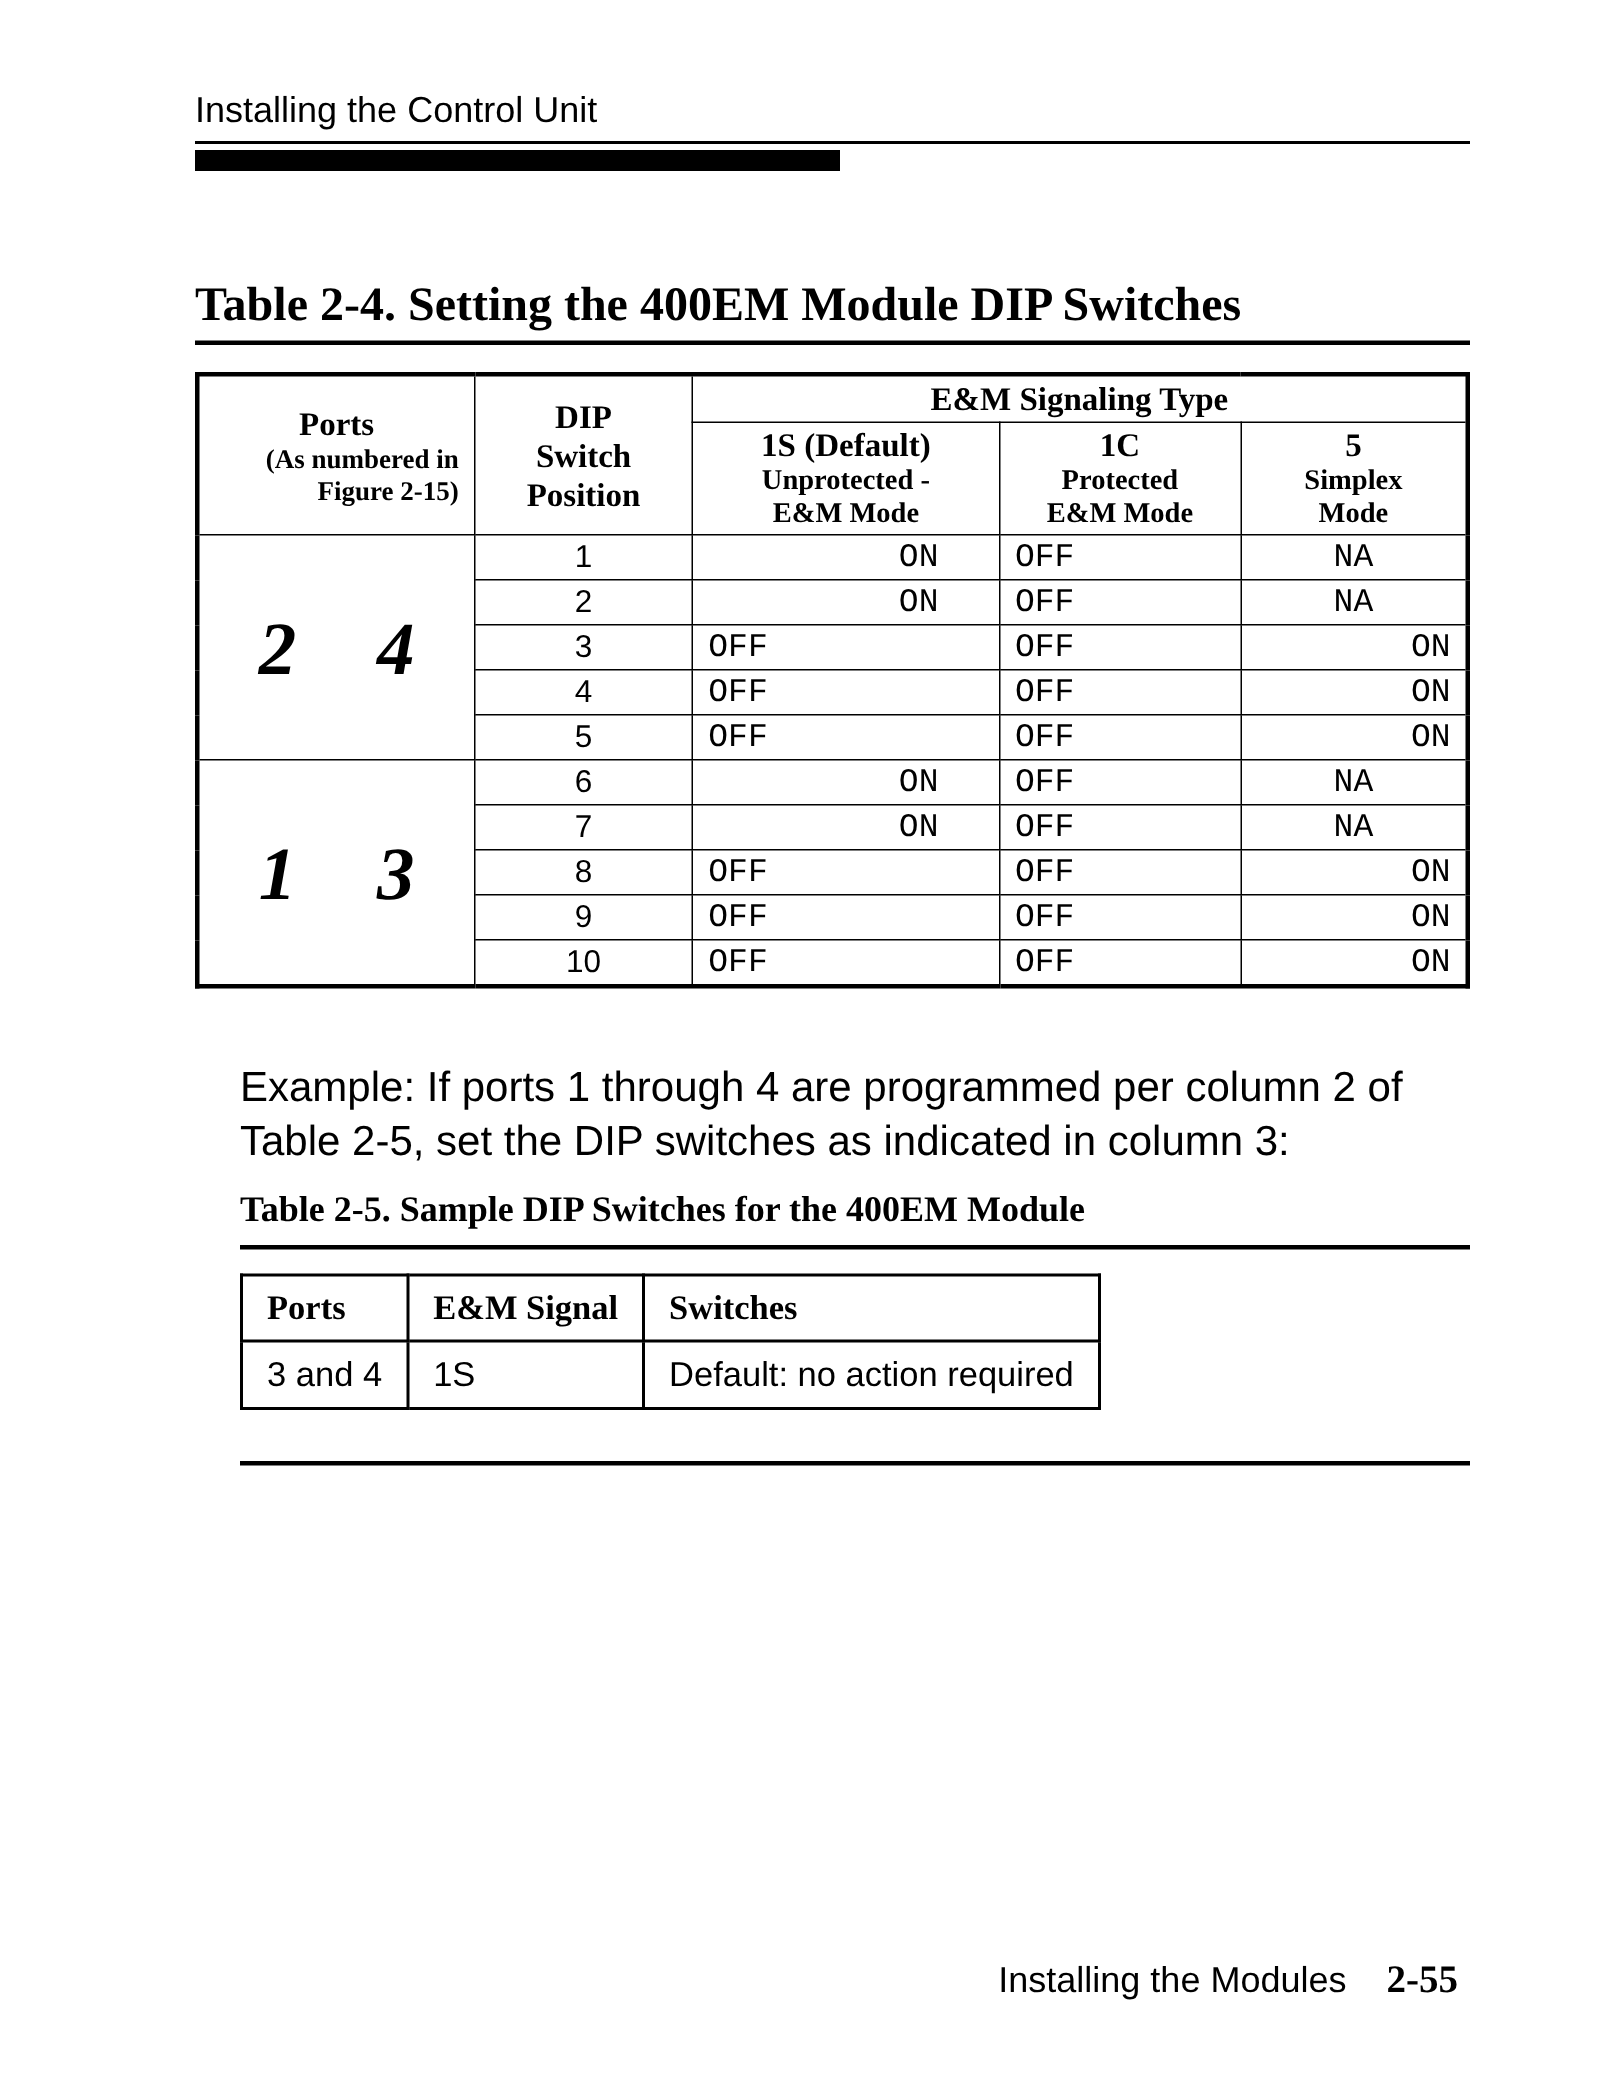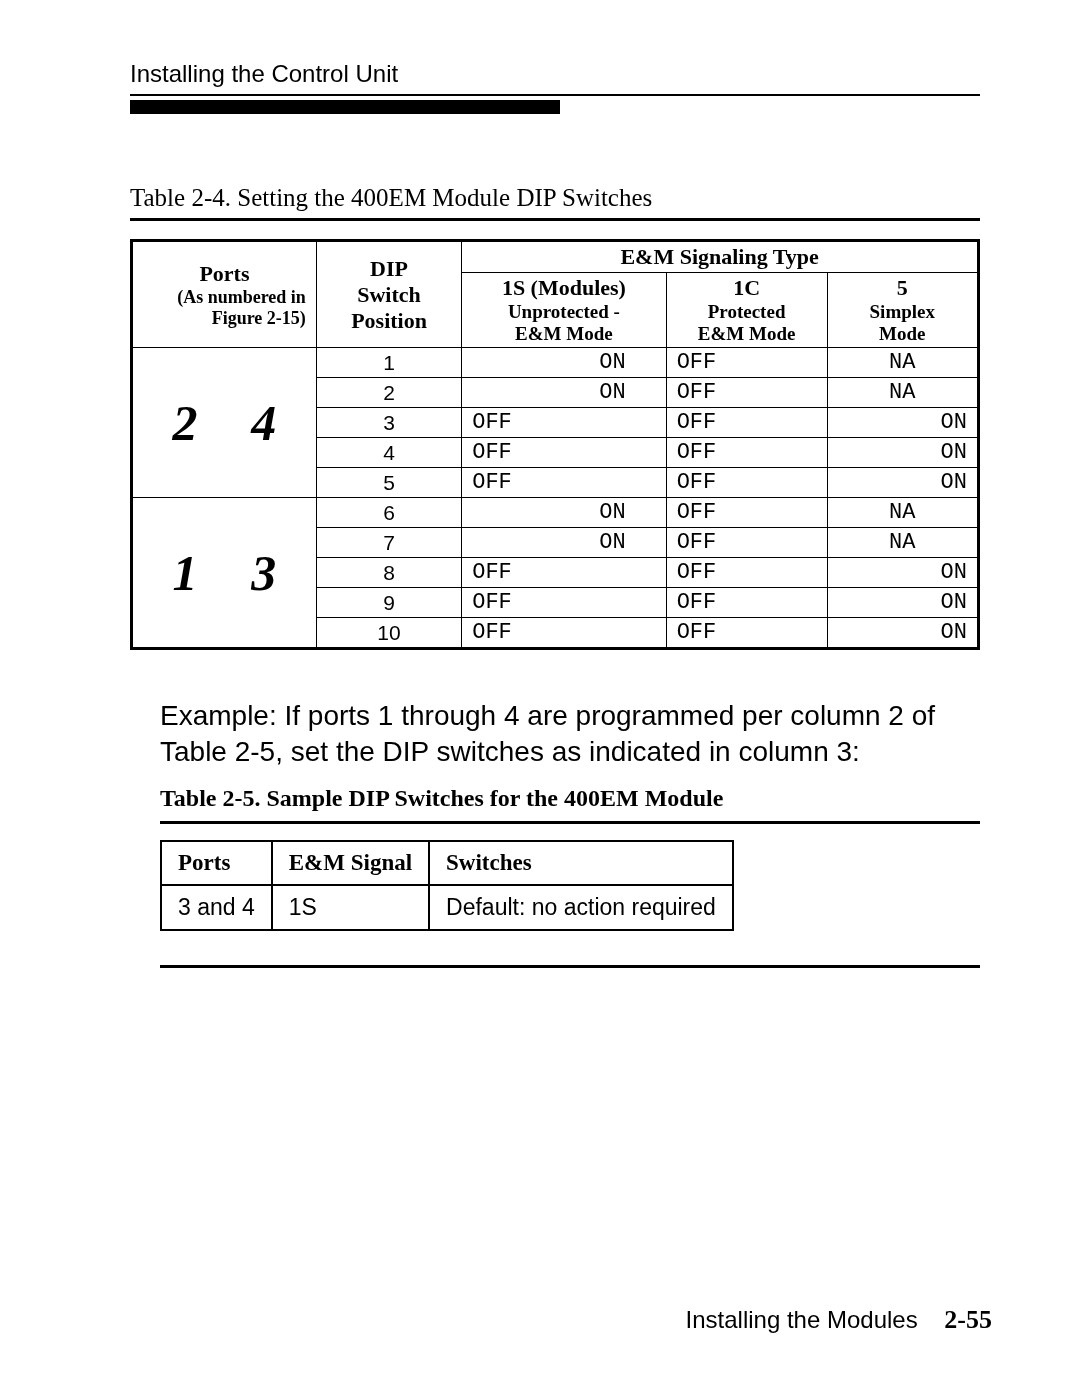--- a/index.html
+++ b/index.html
@@ -28,22 +28,22 @@
     height: 2px;
     background: #000;
     margin-bottom: 4px;
   }
   .head-bar {
     height: 14px;
     background: #000;
     width: 430px;
   }
   .table-title {
-    font-weight: normal;
-    font-size: 25px;
+    font-weight: bold;
+    font-size: 32px;
     margin-top: 70px;
     margin-bottom: 6px;
   }
   .title-rule {
     height: 3px;
     background: #000;
     margin-bottom: 18px;
   }
 
   
@@ -126,21 +126,21 @@
 
   .bottom-rule {
     height: 3px;
     background: #000;
     margin: 34px 0 0 30px;
   }
 
   .footer {
     position: absolute;
     bottom: 50px;
-    right: 88px;
+    right: 108px;
     font-family: Arial, Helvetica, sans-serif;
     font-size: 24px;
   }
   .footer .pagenum {
     font-family: "Times New Roman", serif;
     font-weight: bold;
     font-size: 26px;
     margin-left: 20px;
   }
   .thick-outer-top { border-top-width: 3px !important; }
@@ -169,21 +169,21 @@
         </th>
         <th rowspan="2" class="dip-col thick-outer-top">
           <span>DIP</span><br>
           <span>Switch</span><br>
           <span>Position</span>
         </th>
         <th colspan="3" class="thick-outer-top thick-outer-right">E&amp;M Signaling Type</th>
       </tr>
       <tr>
         <th class="sig1 sig-sub">
-          <span>1S (Modules)</span>
+          <span>1S (Default)</span>
           <small>Unprotected -</small>
           <small>E&amp;M Mode</small>
         </th>
         <th class="sig2 sig-sub">
           <span>1C</span>
           <small>Protected</small>
           <small>E&amp;M Mode</small>
         </th>
         <th class="sig3 sig-sub thick-outer-right">
           <span>5</span>

